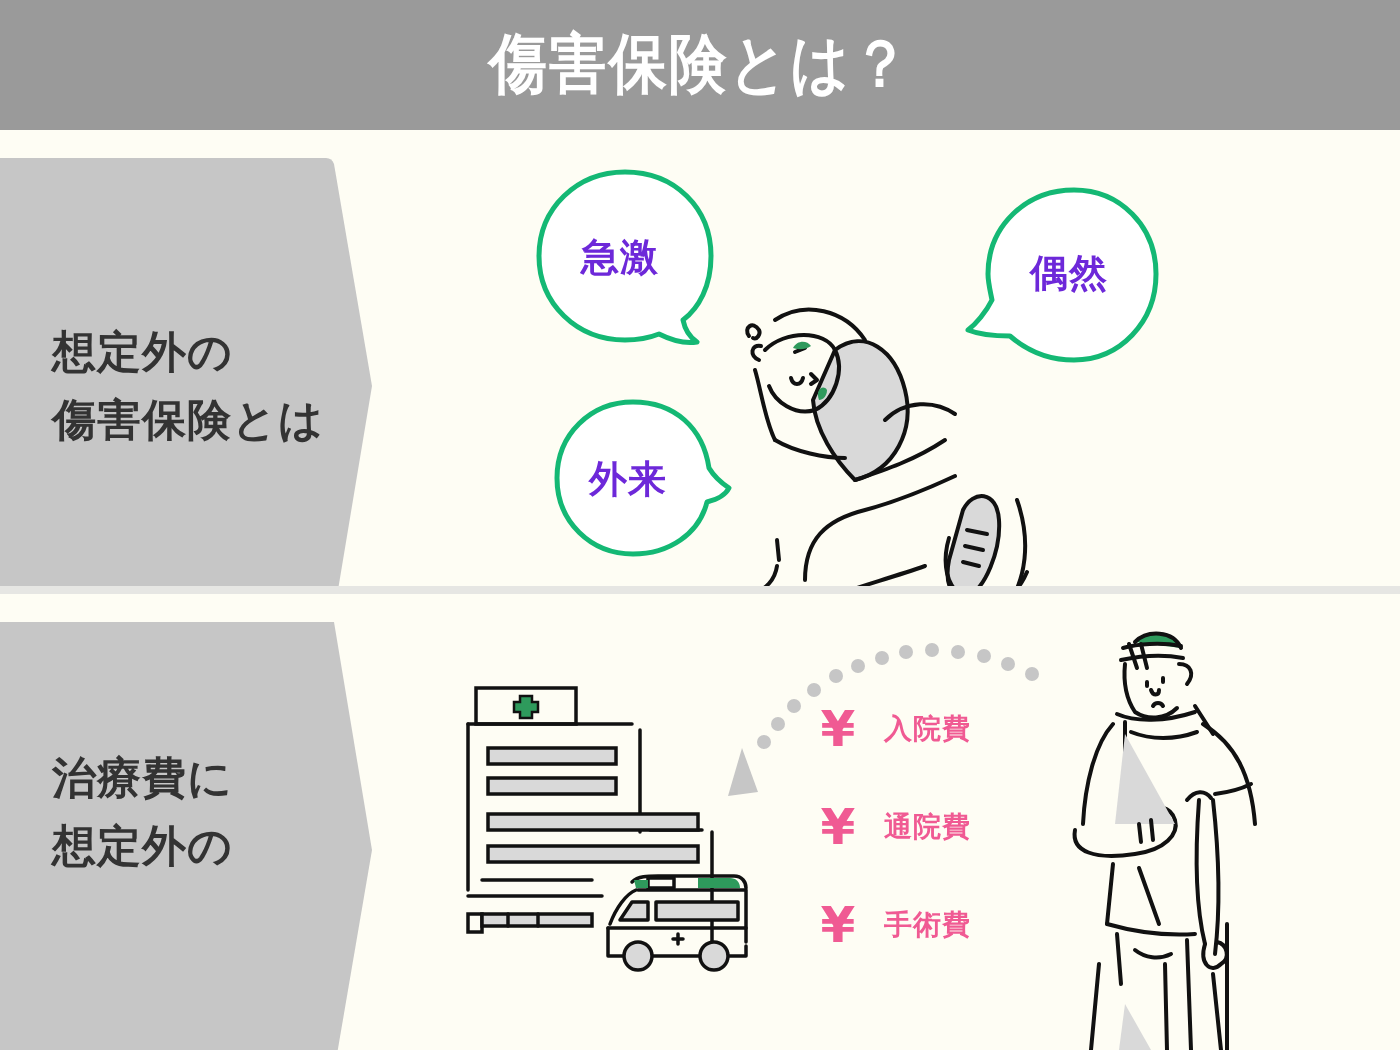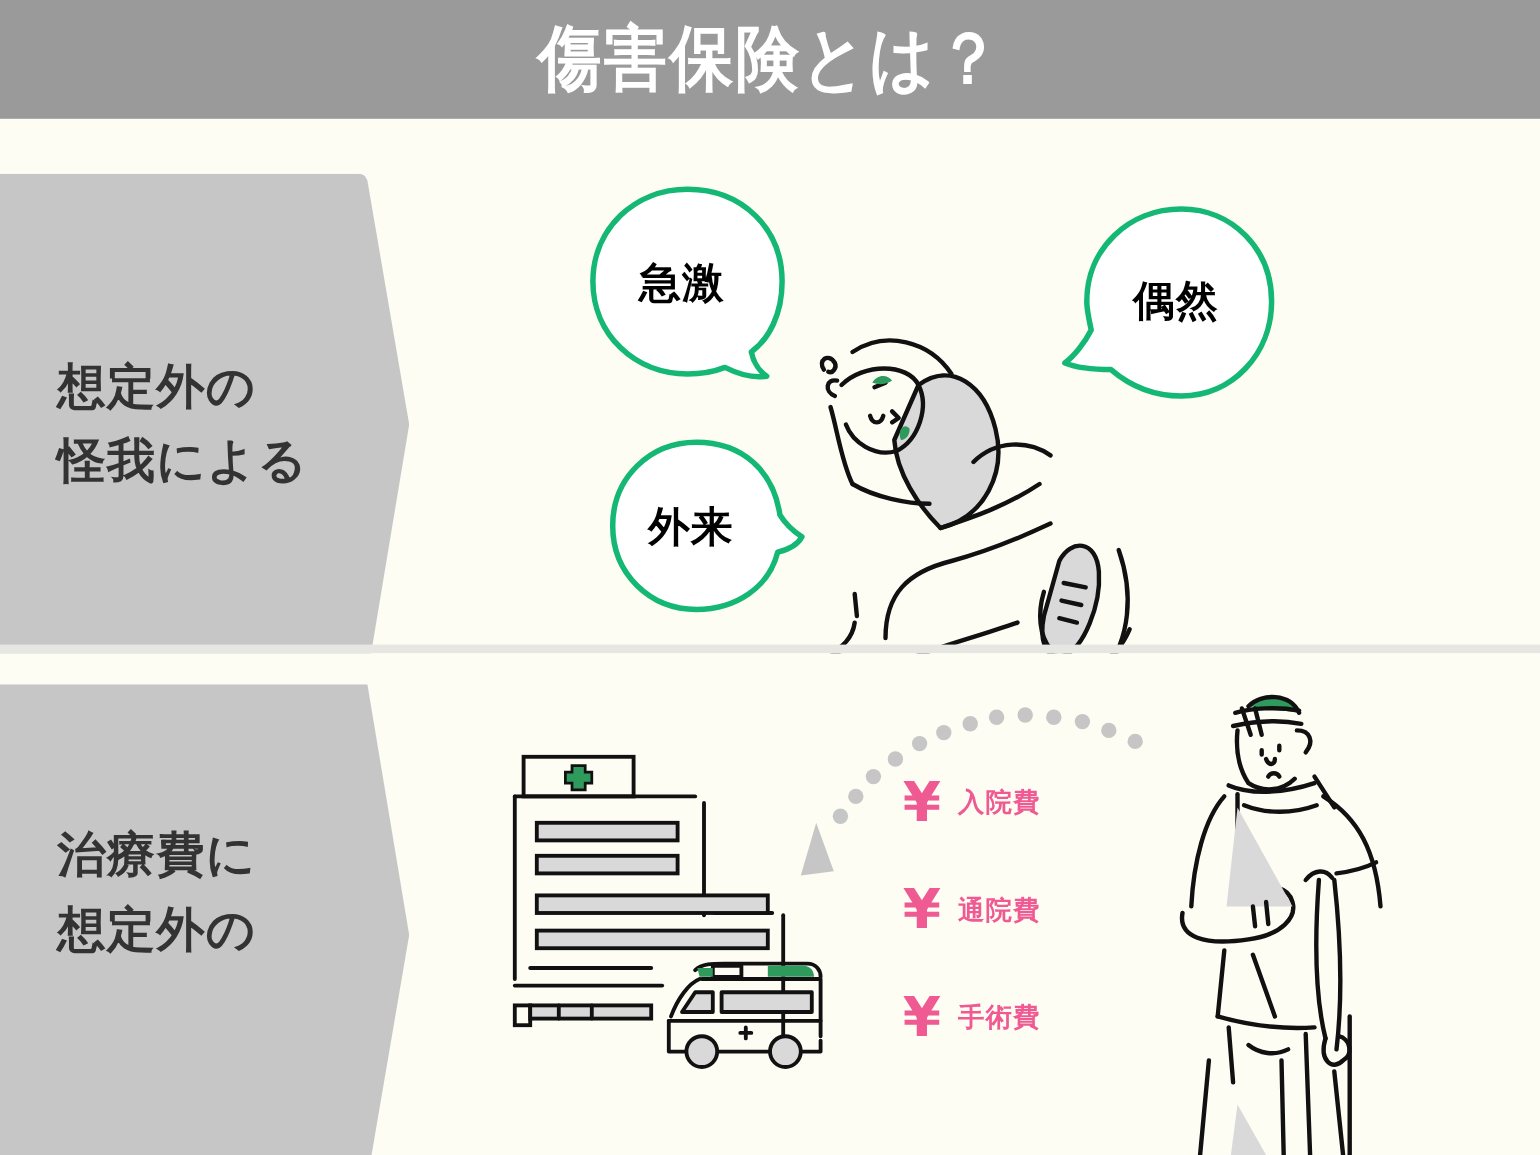--- a/index.html
+++ b/index.html
@@ -2,21 +2,21 @@
 <html><head>
 <meta charset="utf-8">
 <style>
   html, body { margin: 0; padding: 0; }
   body {
     width: 1400px; height: 1050px; overflow: hidden; position: relative;
     background: #fefdf4;
     font-family: "DejaVu Sans", "Liberation Sans", sans-serif;
   }
   .header {
-    position: absolute; left: 0; top: 0; width: 1400px; height: 108px;
+    position: absolute; left: 0; top: 0; width: 1400px; height: 130px;
     background: #9a9a9a;
     display: flex; align-items: center; justify-content: center;
   }
   .header h1 {
     margin: 0; color: #ffffff; font-size: 58px; font-weight: bold;
     letter-spacing: 2px; transform: scaleY(1.12);
   }
   .row {
     position: absolute; left: 0; width: 1400px; background: #fefdf4;
   }
@@ -35,46 +35,46 @@
     font-size: 44px; font-weight: bold; line-height: 68px; letter-spacing: 1px;
   }
   .row.top .label-text { top: 160px; }
   .row.bottom .label-text { top: 122px; }
   .label-text span { display: block; white-space: nowrap; }
 
   .bubble {
     position: absolute;
   }
   .bubble-text {
-    position: absolute; color: #000000; font-size: 38px; font-weight: bold;
+    position: absolute; color: #6d28d9; font-size: 38px; font-weight: bold;
     letter-spacing: 1px; white-space: nowrap;
   }
   .illus { position: absolute; }
   .cost {
     position: absolute; left: 808px; display: flex; align-items: center;
     color: #f05a93; font-weight: bold;
   }
   .cost .yen { font-size: 50px; width: 60px; text-align: center; line-height: 1; }
-  .cost .cost-label { font-size: 24px; margin-left: 3px; letter-spacing: 1px; }
+  .cost .cost-label { font-size: 28px; margin-left: 16px; letter-spacing: 1px; }
 </style>
 </head>
 <body>
 
 <div class="header">
   <h1>傷害保険とは？</h1>
 </div>
 
 <div class="row top">
   <div class="label-panel">
     <svg width="372" height="456" viewBox="0 0 372 456">
       <path d="M0 0 H326 Q332 0 334 6 L372 228 L334 456 H0 Z" fill="#c6c6c6"></path>
     </svg>
     <div class="label-text">
       <span>想定外の</span>
-      <span>怪我による</span>
+      <span>傷害保険とは</span>
     </div>
   </div>
 
   <div class="bubble" style="left:535px; top:38px; width:180px; height:182px;">
     <svg width="180" height="182" viewBox="0 0 180 182">
       <path d="M90 4 C140 4 176 40 176 88 C176 118 164 140 148 152 C150 162 156 170 162 174 C150 176 136 172 124 166 C114 170 102 172 90 172 C42 172 4 136 4 88 C4 40 42 4 90 4 Z" fill="#ffffff" stroke="#14b874" stroke-width="5" stroke-linejoin="round"></path>
     </svg>
     <div class="bubble-text" style="left:46px; top:64px;">急激</div>
   </div>
 

